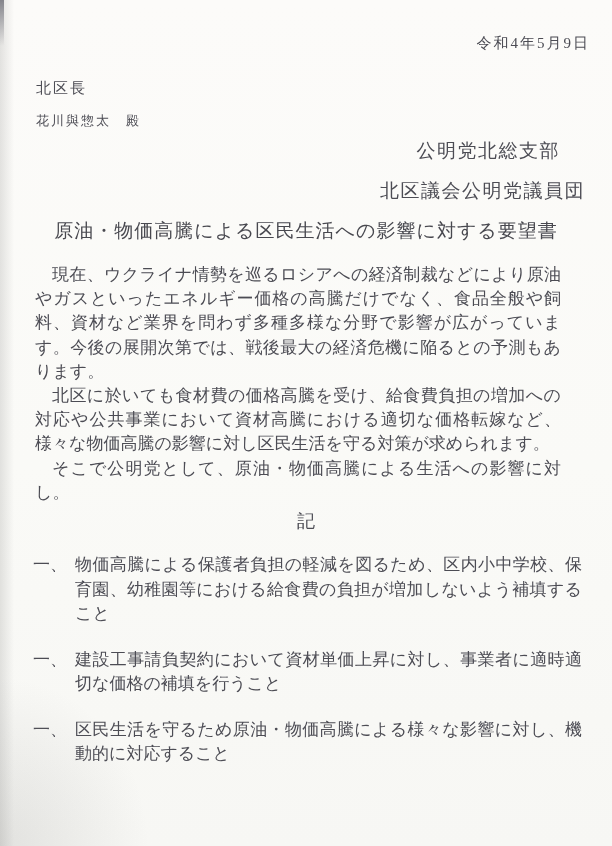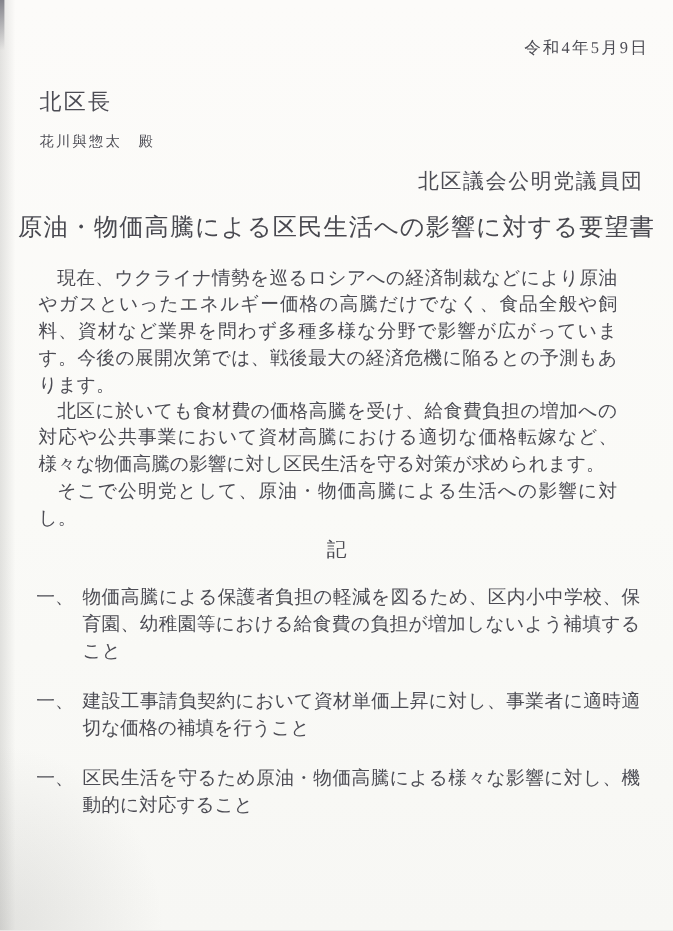--- a/index.html
+++ b/index.html
@@ -35,40 +35,40 @@
     pointer-events: none;
   }
   .date {
     margin: 34px 22px 0 0;
     text-align: right;
     font-size: 15px;
     letter-spacing: 2px;
   }
   .addr-title {
     margin: 26px 0 0 36px;
-    font-size: 20px;
+    font-size: 15px;
     letter-spacing: 2px;
     font-family: Liberation Mono, monospace;
   }
   .addr-name {
     margin: 14px 0 0 36px;
     font-size: 13px;
     letter-spacing: 2px;
   }
   .sender {
     text-align: right;
     font-size: 19px;
     letter-spacing: 1.5px;
   }
   .sender-1 { margin: 8px 52px 0 0; }
   .sender-2 { margin: 14px 27px 0 0; }
   .doc-title {
     margin: 14px 0 0 0;
     text-align: center;
-    font-size: 22px;
+    font-size: 19px;
     font-weight: normal;
     letter-spacing: 1px;
     color: #48484f;
   }
   .body-text {
     margin: 19px 51px 0 35px;
     font-size: 17px;
     line-height: 24.2px;
     text-align: justify;
     text-justify: inter-ideograph;
@@ -102,20 +102,21 @@
 <div class="page">
   <div class="scan-edge-left"></div>
   <div class="scan-corner-top"></div>
   <div class="scan-corner-bottom"></div>
 
   <div class="date">令和4年5月9日</div>
 
   <div class="addr-title">北区長</div>
   <div class="addr-name">花川與惣太　殿</div>
 
+  <div class="sender sender-1">公明党北総支部</div>
   <div class="sender sender-2">北区議会公明党議員団</div>
 
   <h1 class="doc-title">原油・物価高騰による区民生活への影響に対する要望書</h1>
 
   <div class="body-text">
     <p>現在、ウクライナ情勢を巡るロシアへの経済制裁などにより原油やガスといったエネルギー価格の高騰だけでなく、食品全般や飼料、資材など業界を問わず多種多様な分野で影響が広がっています。今後の展開次第では、戦後最大の経済危機に陥るとの予測もあります。</p>
     <p>北区に於いても食材費の価格高騰を受け、給食費負担の増加への対応や公共事業において資材高騰における適切な価格転嫁など、様々な物価高騰の影響に対し区民生活を守る対策が求められます。</p>
     <p>そこで公明党として、原油・物価高騰による生活への影響に対し。</p>
   </div>
 

